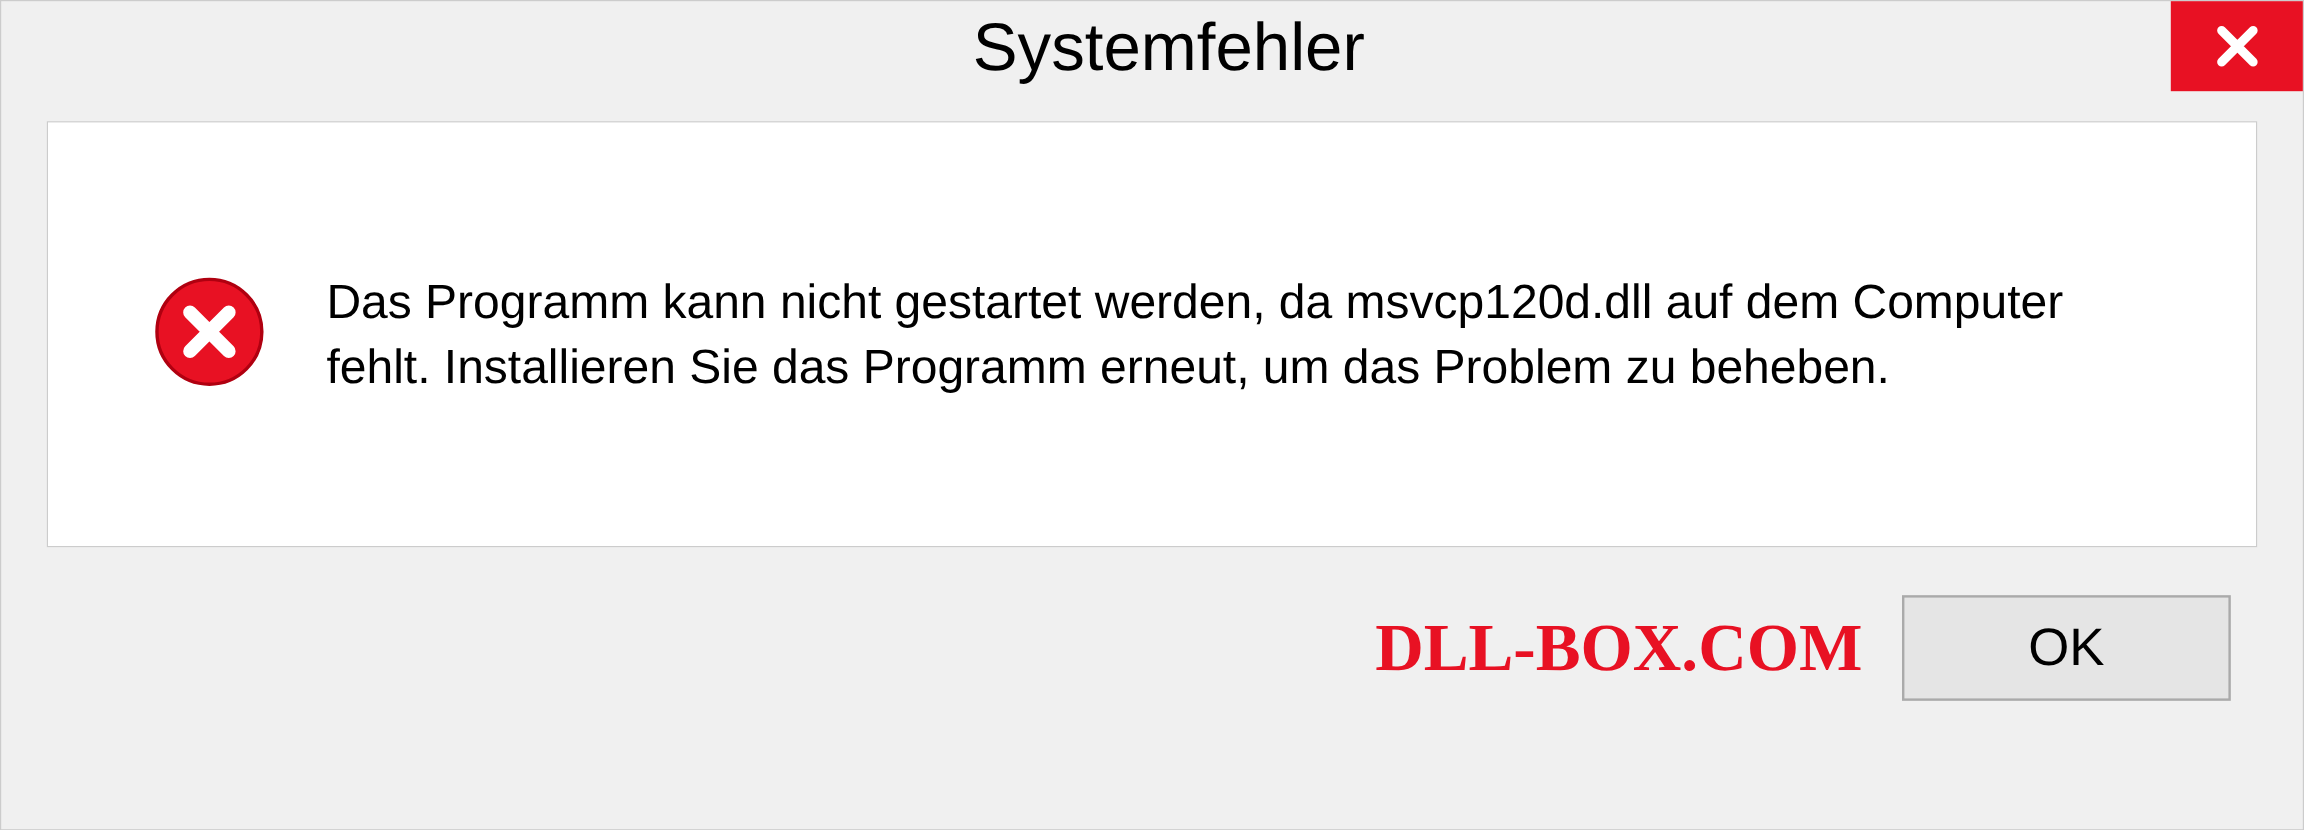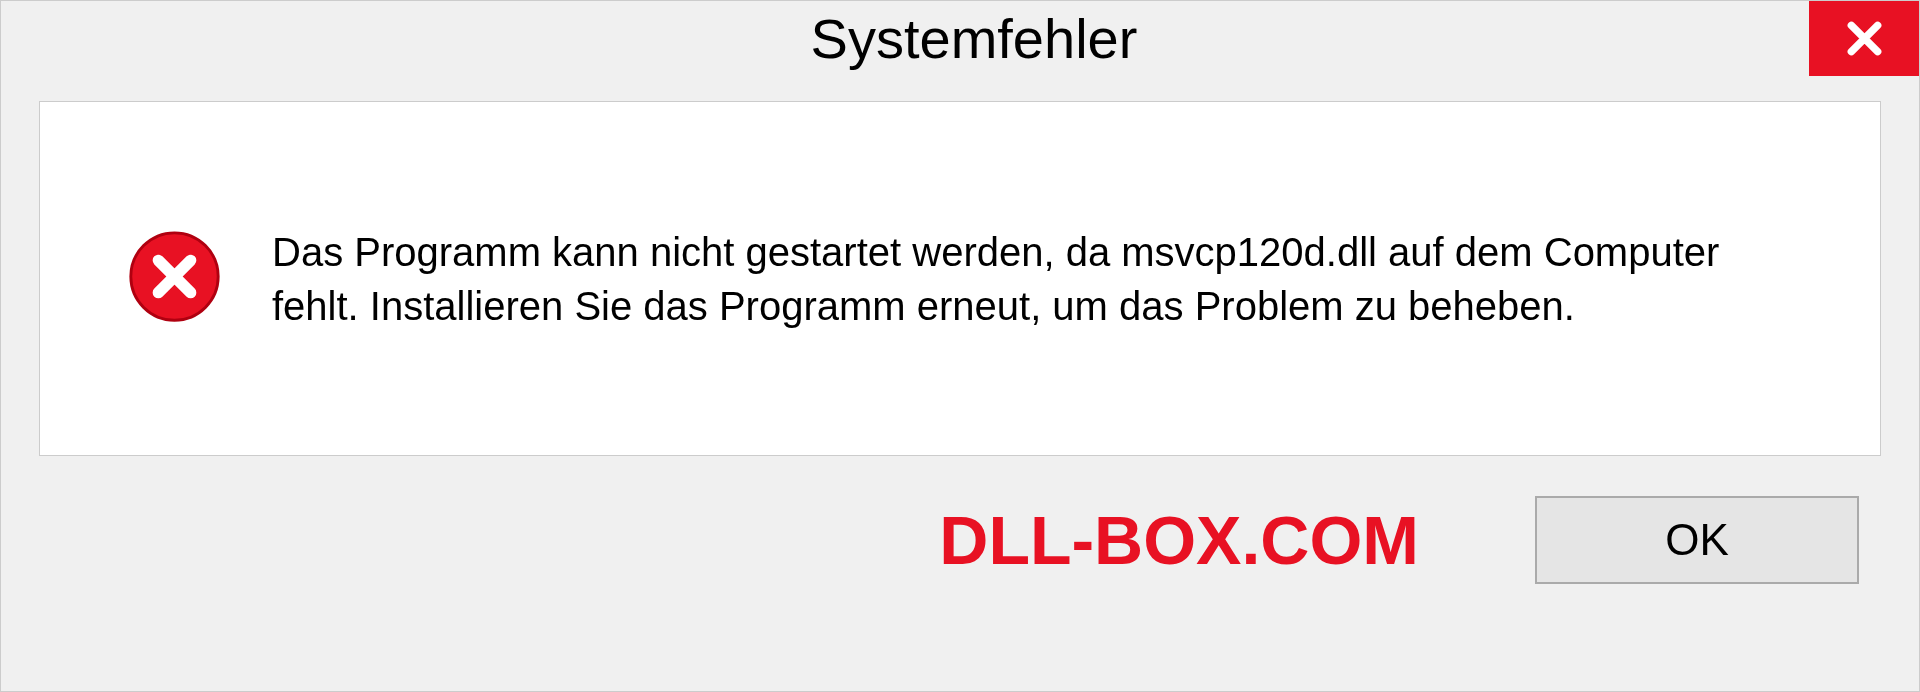--- a/index.html
+++ b/index.html
@@ -76,39 +76,38 @@
       color: #000;
     }
     .button-row {
       display: flex;
       align-items: center;
       justify-content: flex-end;
       padding: 40px 60px 0 60px;
       position: relative;
     }
     .watermark {
-      font-size: 68px;
+      font-size: 56px;
       font-weight: 900;
       color: #e81123;
       letter-spacing: 0px;
-      margin-right: 84px;
-      font-family: Liberation Sans, sans-serif;
+      margin-right: 33px;
+      font-family: Liberation Serif, serif;
     }
     .ok-button {
-      width: 324px;
+      width: 274px;
       height: 88px;
       background: #e5e5e5;
       border: 2px solid #aaa;
       font-size: 44px;
       color: #000;
       cursor: pointer;
       display: flex;
       align-items: center;
       justify-content: center;
-      margin-left: 32px;
     }
   </style>
 </head>
 <body>
 
 <div class="dialog">
   <div class="title-bar">
     <div class="title-text">Systemfehler</div>
     <div class="close-btn">
       <svg viewBox="0 0 24 24">

